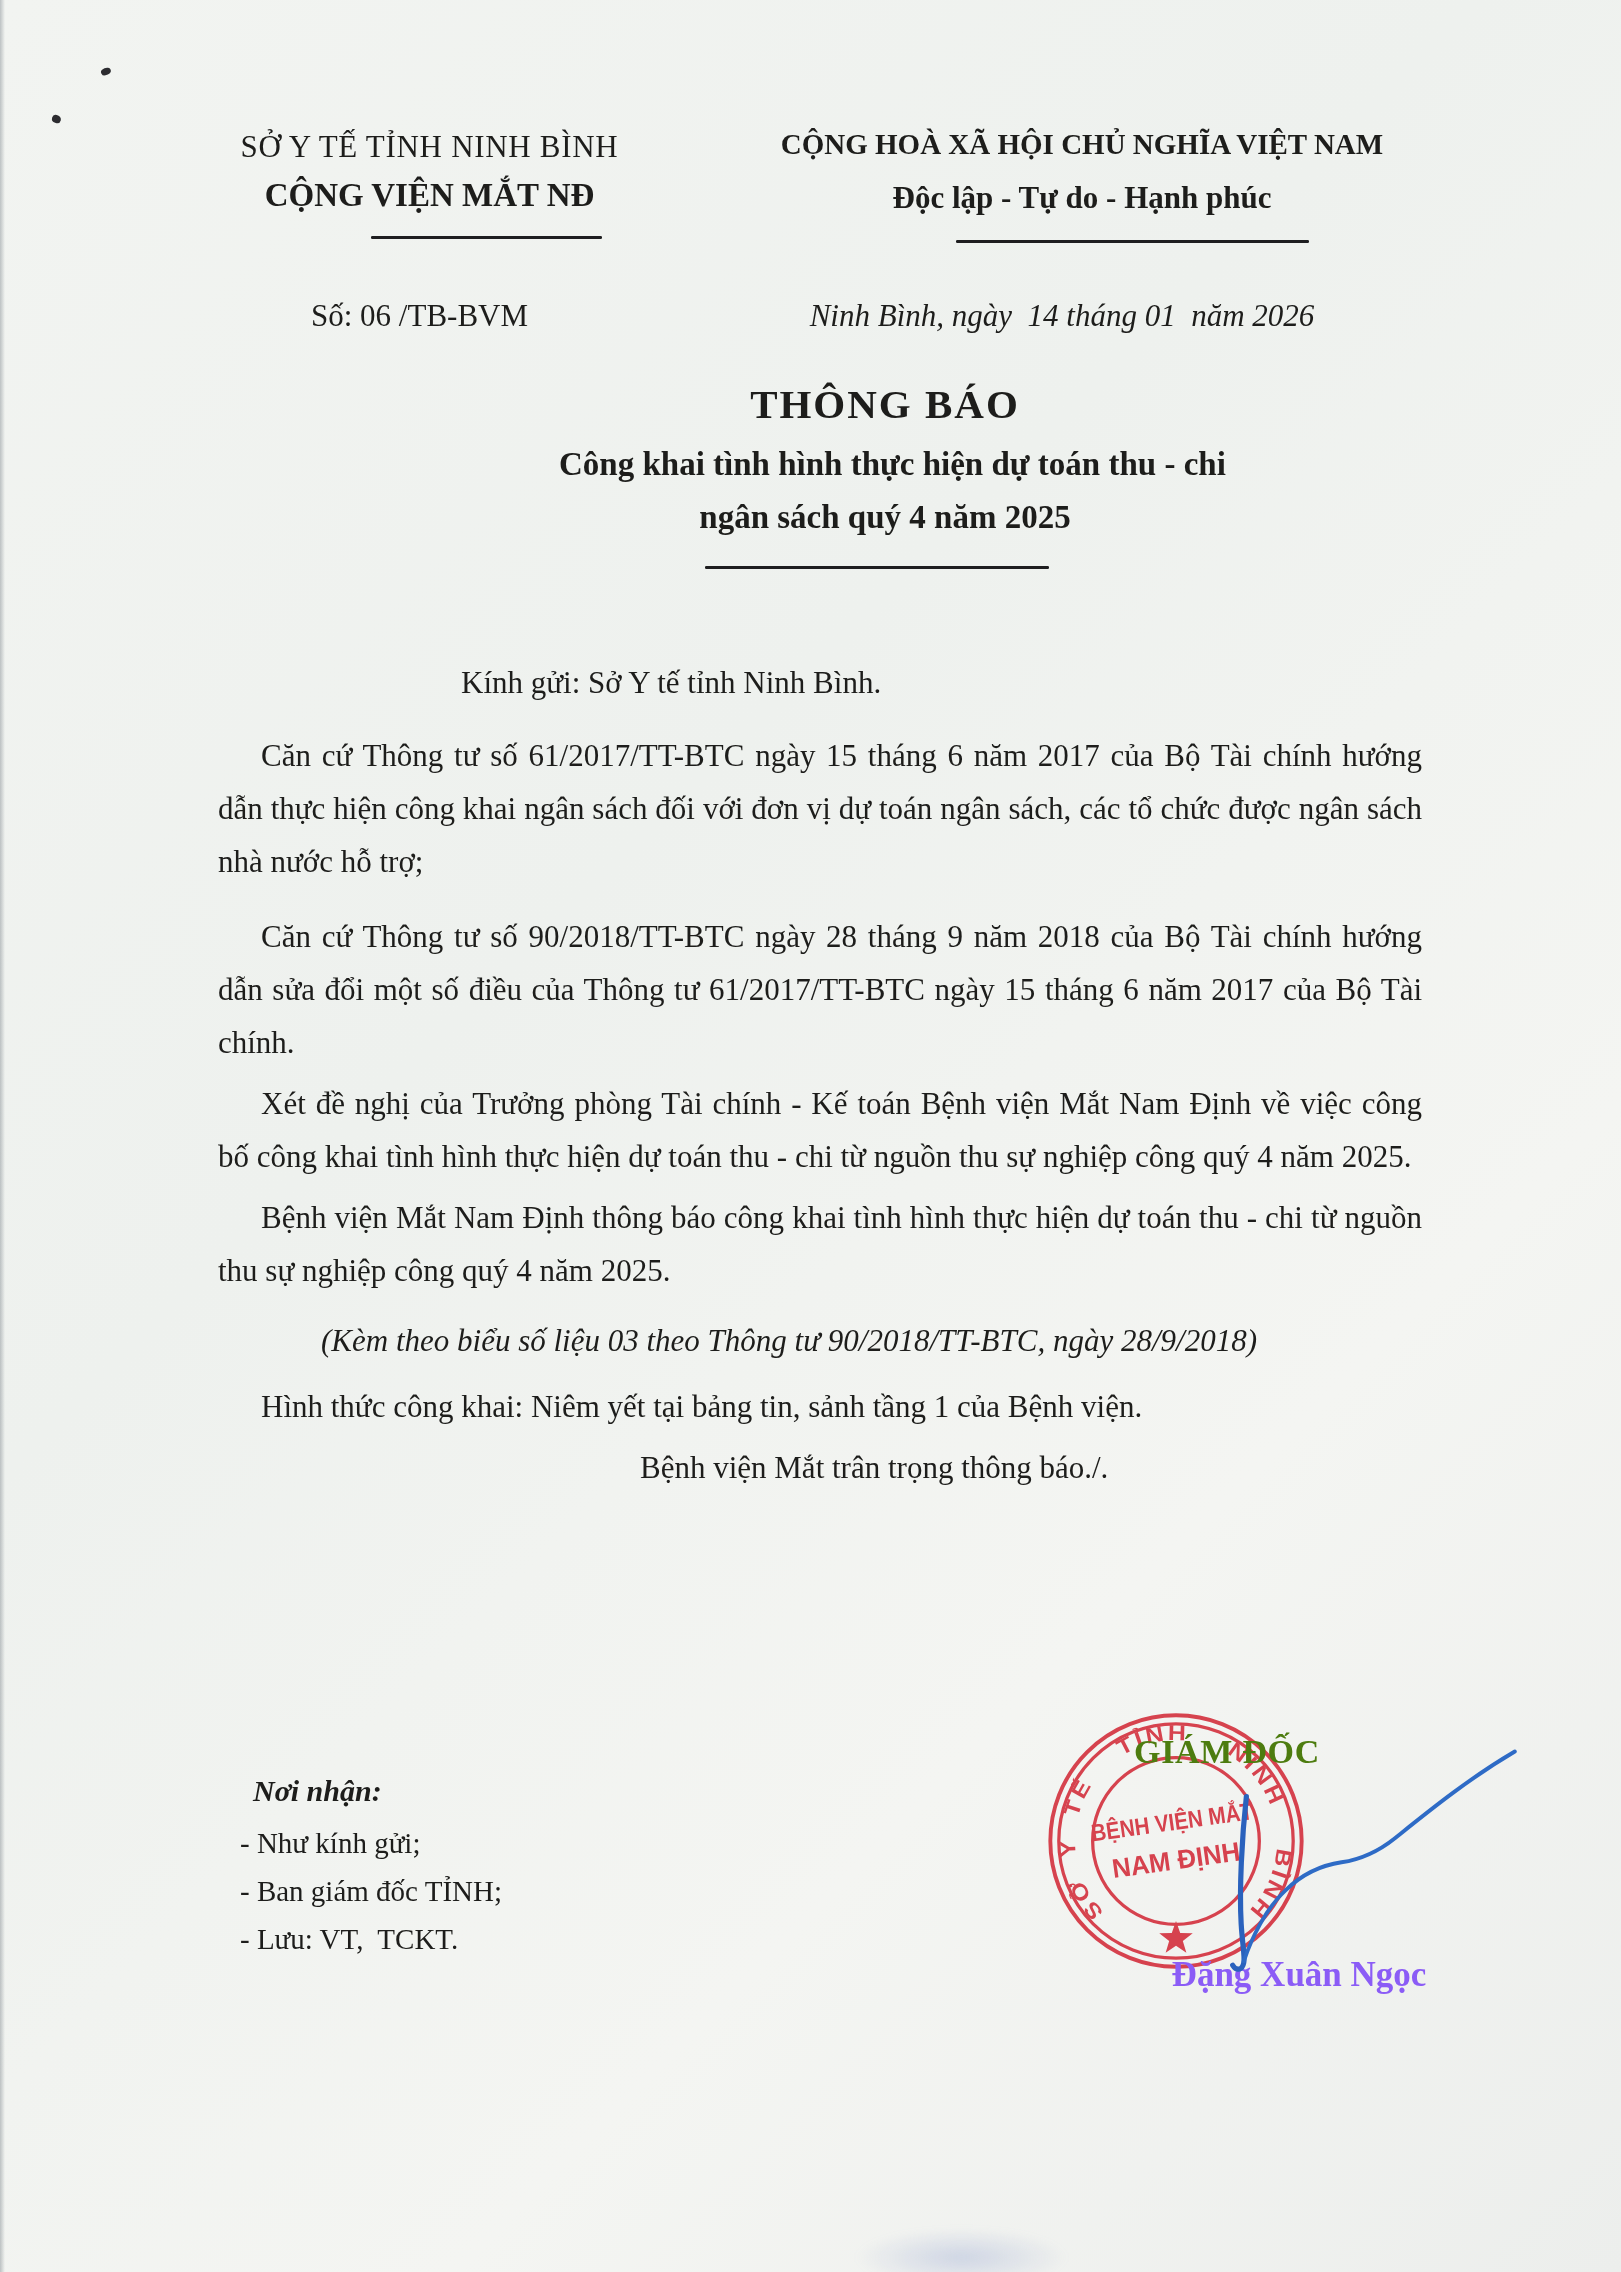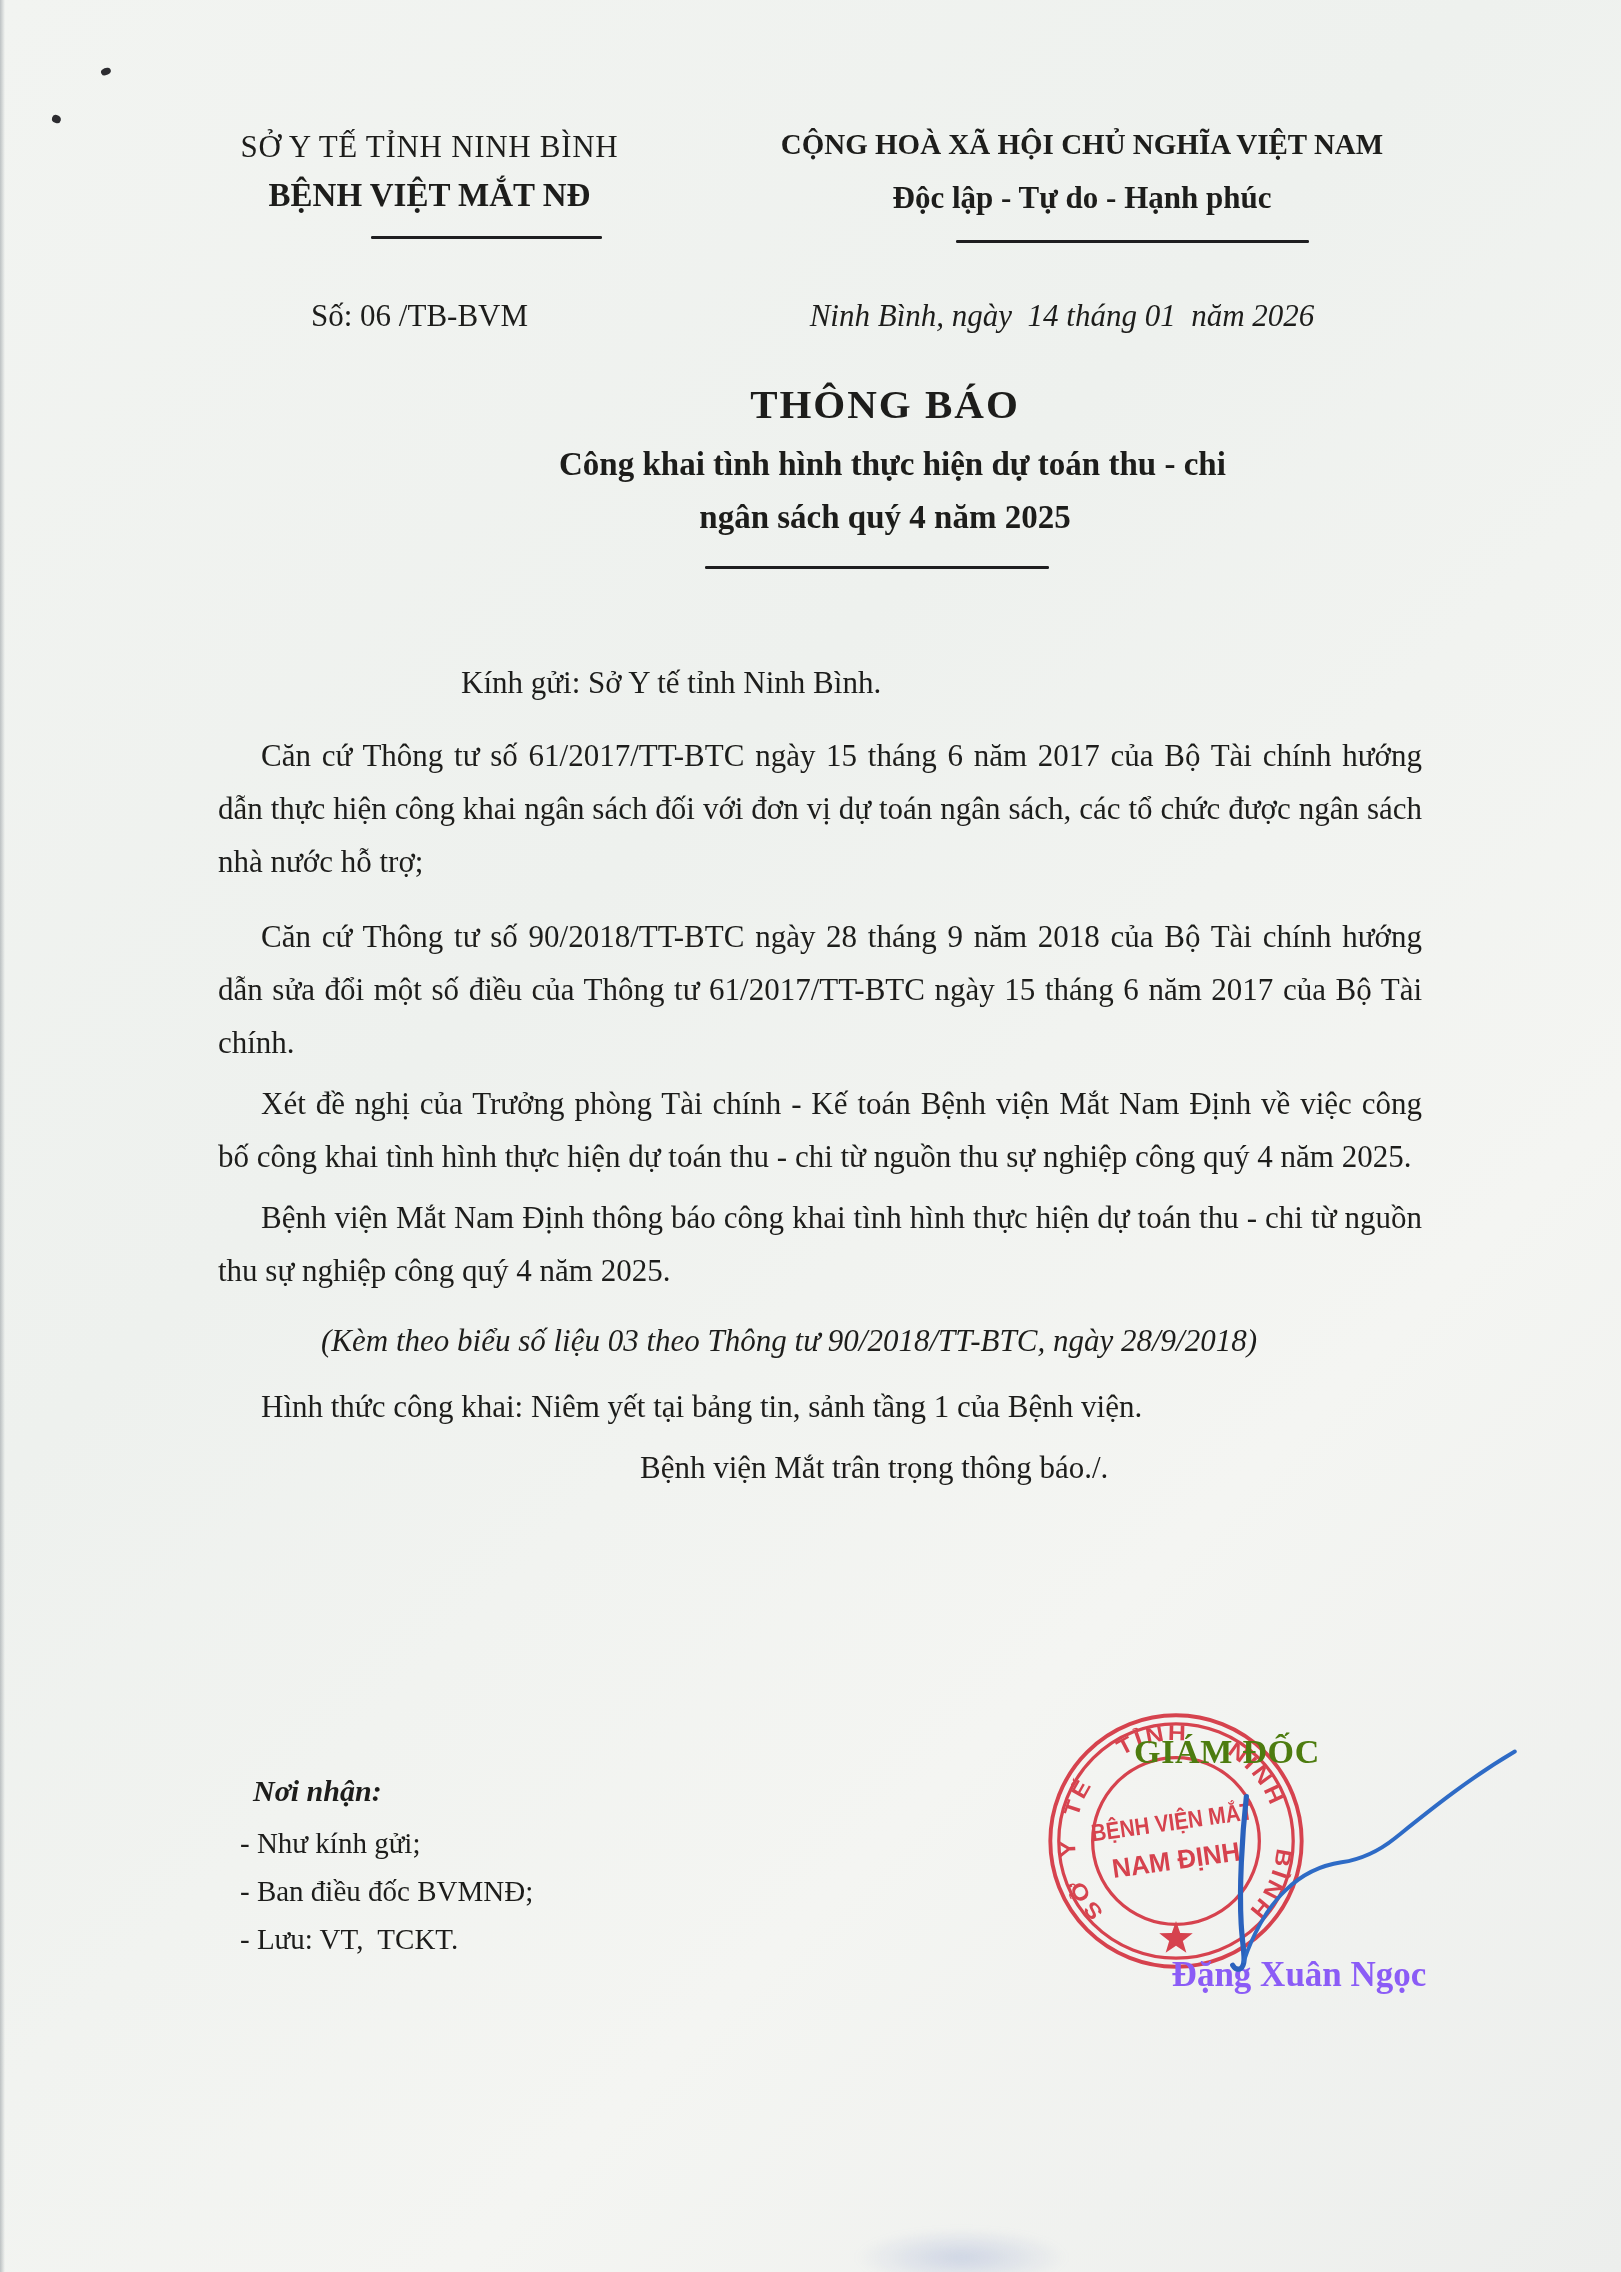--- a/index.html
+++ b/index.html
@@ -70,21 +70,21 @@
 </head>
 <body>
 
 <div class="page-edge-left"></div>
 <div class="bottom-smudge"></div>
 <div class="speck s1"></div>
 <div class="speck s2"></div>
 
 <div class="hdr-left">
   <div class="l1">SỞ Y TẾ TỈNH NINH BÌNH</div>
-  <div class="l2">BỆNH VIỆT MẮT NĐ</div>
+  <div class="l2">CỘNG VIỆN MẮT NĐ</div>
 </div>
 <div class="rule rule-left"></div>
 
 <div class="hdr-right">
   <div class="r1">CỘNG HOÀ XÃ HỘI CHỦ NGHĨA VIỆT NAM</div>
   <div class="r2">Độc lập - Tự do - Hạnh phúc</div>
 </div>
 <div class="rule rule-right"></div>
 
 <div class="doc-number">Số: 06 /TB-BVM</div>
@@ -104,21 +104,21 @@
   <p class="para p3">Xét đề nghị của Trưởng phòng Tài chính - Kế toán Bệnh viện Mắt  Nam Định về việc công bố công khai tình hình thực hiện dự toán thu - chi từ nguồn thu sự nghiệp công quý 4 năm 2025.</p>
   <p class="para p4">Bệnh viện Mắt Nam Định thông báo công khai tình hình thực hiện dự toán thu - chi từ nguồn thu sự nghiệp công quý 4 năm 2025.</p>
   <p class="attachment">(Kèm theo biểu số liệu 03 theo Thông tư 90/2018/TT-BTC, ngày 28/9/2018)</p>
   <p class="method">Hình thức công khai: Niêm yết tại bảng tin, sảnh tầng 1 của Bệnh viện.</p>
   <p class="closing">Bệnh viện Mắt trân trọng thông báo./.</p>
 </div>
 
 <div class="recipients">
   <div class="label">Nơi nhận:</div>
   <div class="item">- Như kính gửi;</div>
-  <div class="item">- Ban điều đốc BVMNĐ;</div>
+  <div class="item">- Ban giám đốc TỈNH;</div>
   <div class="item">- Lưu: VT,  TCKT.</div>
 </div>
 
 <div class="sign-title">GIÁM ĐỐC</div>
 <div class="sign-name">Đặng Xuân Ngọc</div>
 
 <svg class="stamp-svg" viewBox="0 0 430 430" aria-hidden="true">
   <g fill="none" stroke="#d43441" stroke-width="6">
     <circle cx="215" cy="215" r="193"></circle>
     <circle cx="215" cy="215" r="180" stroke-width="5"></circle>

